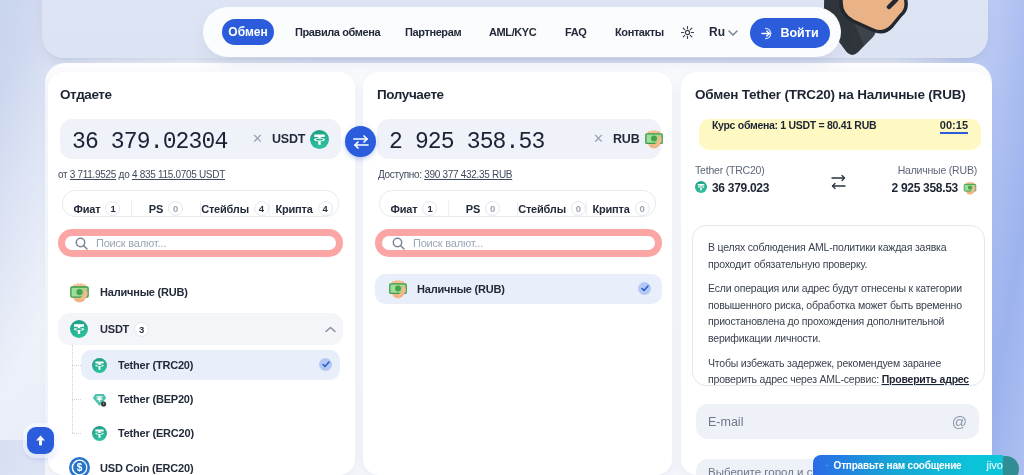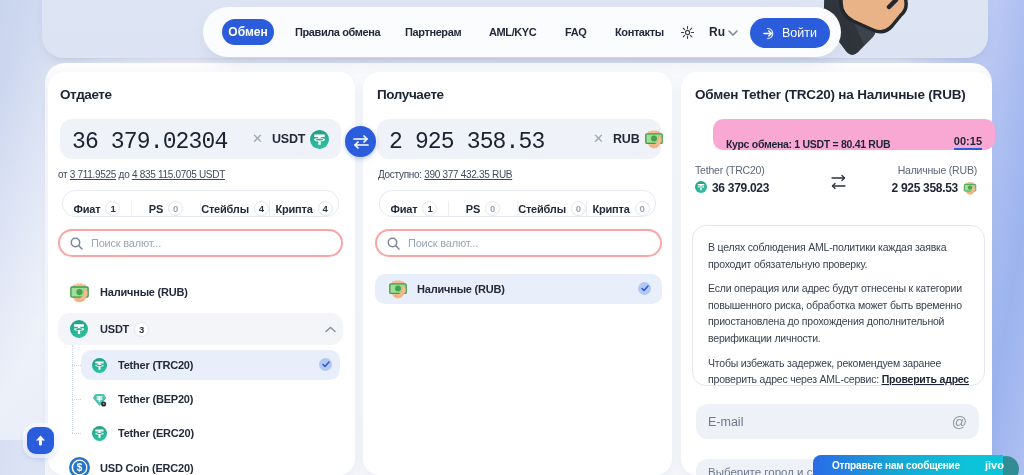--- a/index.html
+++ b/index.html
@@ -34,21 +34,21 @@
   .nav .item { position:absolute; top:0; height:50px; line-height:50px; font-size:11px; font-weight:700; letter-spacing:-0.4px; color:#222939; white-space:nowrap; }
   .pill-active {
     position:absolute; left:19px; top:12px; width:52px; height:26px;
     background:#2a5cdb; border-radius:13px; color:#fff; font-size:12px; font-weight:700;
     text-align:center; line-height:26px;
   }
   .login {
     position:absolute; left:547px; top:11px; width:80px; height:30px;
     background:#2a5cdb; border-radius:15px; color:#fff;
     display:flex; align-items:center; justify-content:center; gap:6px;
-    font-size:12.5px; font-weight:400;text-align:center;
+    font-size:12.5px; font-weight:700;text-align:center;
   }
   
   .card { position:absolute; top:72px; height:403px; background:#fff; border-radius:16px;
           box-shadow:0 4px 14px -4px rgba(80,100,150,.12); }
   #card1 { left:48px;  width:307px; }
   #card2 { left:363px; width:309px; }
   #card3 { left:681px; width:311px; }
   .card h2 { position:absolute; left:12px; top:15px; font-size:13.5px; font-weight:700; letter-spacing:-0.4px; color:#1d2433; }
   .amount-box {
     position:absolute; left:12px; top:47px; height:40px;
@@ -65,44 +65,44 @@
     display:flex; align-items:flex-end;
   }
   .tab { flex:1; display:flex; align-items:center; justify-content:center; gap:5px;
          font-size:11px; font-weight:700; letter-spacing:-0.2px; color:#232b3a; border-right:1px solid #edeff4; }
   .tab:last-child { border-right:none; }
   .badge { min-width:15px; height:15px; border-radius:8px; background:#fff; border:1px solid #e3e6ed;
            font-size:9.5px; font-weight:700; color:#2a3342; display:flex; align-items:center; justify-content:center; padding:0 2px;}
   .badge.z { color:#9aa3b2; }
   .search {
     position:absolute; left:10px; top:157px; height:28px;
-    border:2px solid #fca5a5; border-radius:14px; background:#fff;
+    border:7px solid #fca5a5; border-radius:14px; background:#fff;
     display:flex; align-items:center; padding-left:10px; gap:8px;
     font-size:11px; letter-spacing:-0.2px; color:#9aa7b5;
   }
   .row { position:absolute; display:flex; align-items:center; font-size:11px; font-weight:700; letter-spacing:-0.2px; color:#232b3a; white-space:nowrap;}
   .check { width:13px; height:13px; border-radius:50%; background:#b3c9f3; position:absolute;
            display:flex; align-items:center; justify-content:center; }
   
-  .ratebox { position:absolute; left:32px; top:47px; width:282px; height:31px; background:#f9a8d4; border-radius:10px;
-             display:flex; align-items:flex-end; padding:0 13px; }
+  .ratebox { position:absolute; left:18px; top:47px; width:282px; height:31px; background:#fef9c3; border-radius:10px;
+             display:flex; align-items:flex-start; padding:0 13px; }
   .ratebox .r1 { font-size:10.5px; font-weight:700; letter-spacing:-0.3px; color:#1d2433; white-space:nowrap;}
   .timer { margin-left:auto; font-size:11px; font-weight:700; color:#1d2433; border-bottom:2px solid #2a5cdb; padding-bottom:1px;}
   .lbl { position:absolute; top:92px; font-size:10.5px; letter-spacing:-0.2px; color:#5d6779; }
   .amt { position:absolute; top:109px; font-size:12px; font-weight:700; letter-spacing:-0.3px; color:#1d2433; display:flex; gap:5px;}
   .amlbox { position:absolute; left:11px; top:153px; width:293px; height:161px; border:1px solid #e3e7ee; border-radius:14px;
             background:#fff; padding:13px 15px; font-size:10.5px; letter-spacing:-0.2px; line-height:16.6px; color:#3a4250; }
   .amlbox p { margin-bottom:8px; }
   .amlbox a { color:#1d2433; font-weight:700; text-decoration:underline; }
   .field { position:absolute; left:15px; width:283px; background:#eef1f8; border-radius:12px; }
   
   .jivo { position:absolute; left:813px; top:455px; width:190px; height:20px; border-radius:8px 0 0 0;
           background:linear-gradient(90deg,#2a6be8 0%, #17a3d5 40%, #0cc4d9 85%);
           display:flex; align-items:center; padding-left:13px; gap:6px; color:#fff; font-size:10px; font-weight:700; letter-spacing:-0.2px; white-space:nowrap;}
-  .jivo .logo { font-weight:700; font-size:11px; margin-left:19px; letter-spacing:0;text-align:right;}
+  .jivo .logo { font-weight:400; font-size:11px; margin-left:19px; letter-spacing:0;text-align:right;}
   .swap { position:absolute; left:345px; top:126px; width:31px; height:31px; border-radius:50%;
           background:#2a5cdb; box-shadow:0 2px 5px rgba(42,92,219,.3);
           display:flex; align-items:center; justify-content:center; }
   .scrolltop { position:absolute; left:27px; top:427px; width:27px; height:27px; border-radius:9px; background:#2a5cdb;
                box-shadow:0 0 0 4px rgba(255,255,255,.55), 0 3px 7px rgba(42,92,219,.35);
                display:flex; align-items:center; justify-content:center; }
   .treeline { position:absolute; border-left:1px dotted #cdd3de; }
   .treestub { position:absolute; border-top:1px dotted #cdd3de; }
 </style>
 </head>

